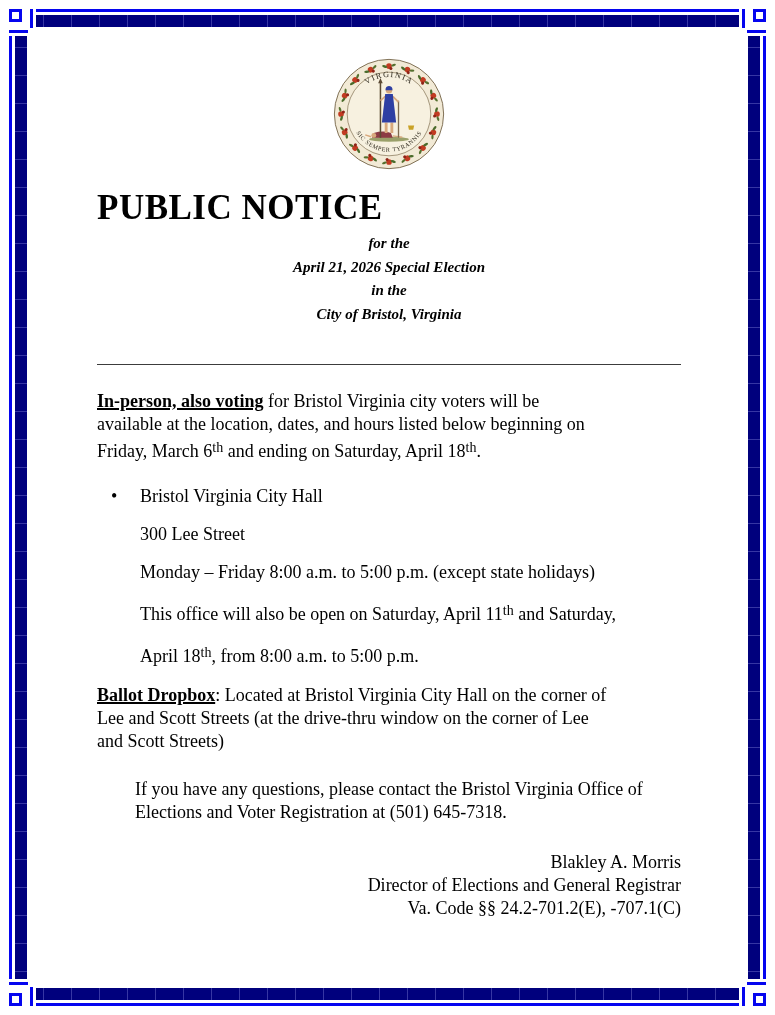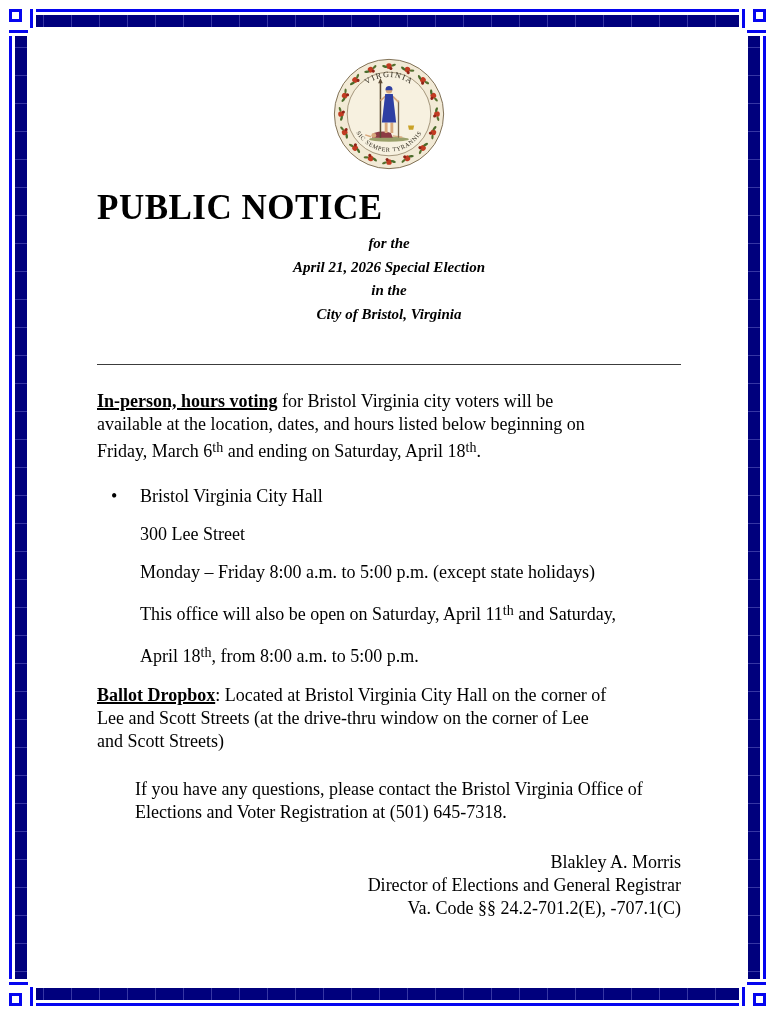--- a/index.html
+++ b/index.html
@@ -152,21 +152,21 @@
     <div class="subtitle">
       <span class="subtitle-line">for the</span>
       <span class="subtitle-line">April 21, 2026 Special Election</span>
       <span class="subtitle-line">in the</span>
       <span class="subtitle-line">City of Bristol, Virginia</span>
     </div>
 
     <div class="rule"></div>
 
     <p class="para first">
-      <span class="pline"><span class="bold-underline">In-person, hours voting</span><span> for Bristol Virginia city voters will be</span></span>
+      <span class="pline"><span class="bold-underline">In-person, also voting</span><span> for Bristol Virginia city voters will be</span></span>
       <span class="pline"><span>available at the location, dates, and hours listed below beginning on</span></span>
       <span class="pline"><span>Friday, March 6</span><span class="sup">th</span><span> and ending on Saturday, April 18</span><span class="sup">th</span><span>.</span></span>
     </p>
 
     <div class="list">
       <div class="list-line">
         <span class="bullet">•</span>
         <span><span>Bristol Virginia City Hall</span></span>
       </div>
       <div class="list-line">

